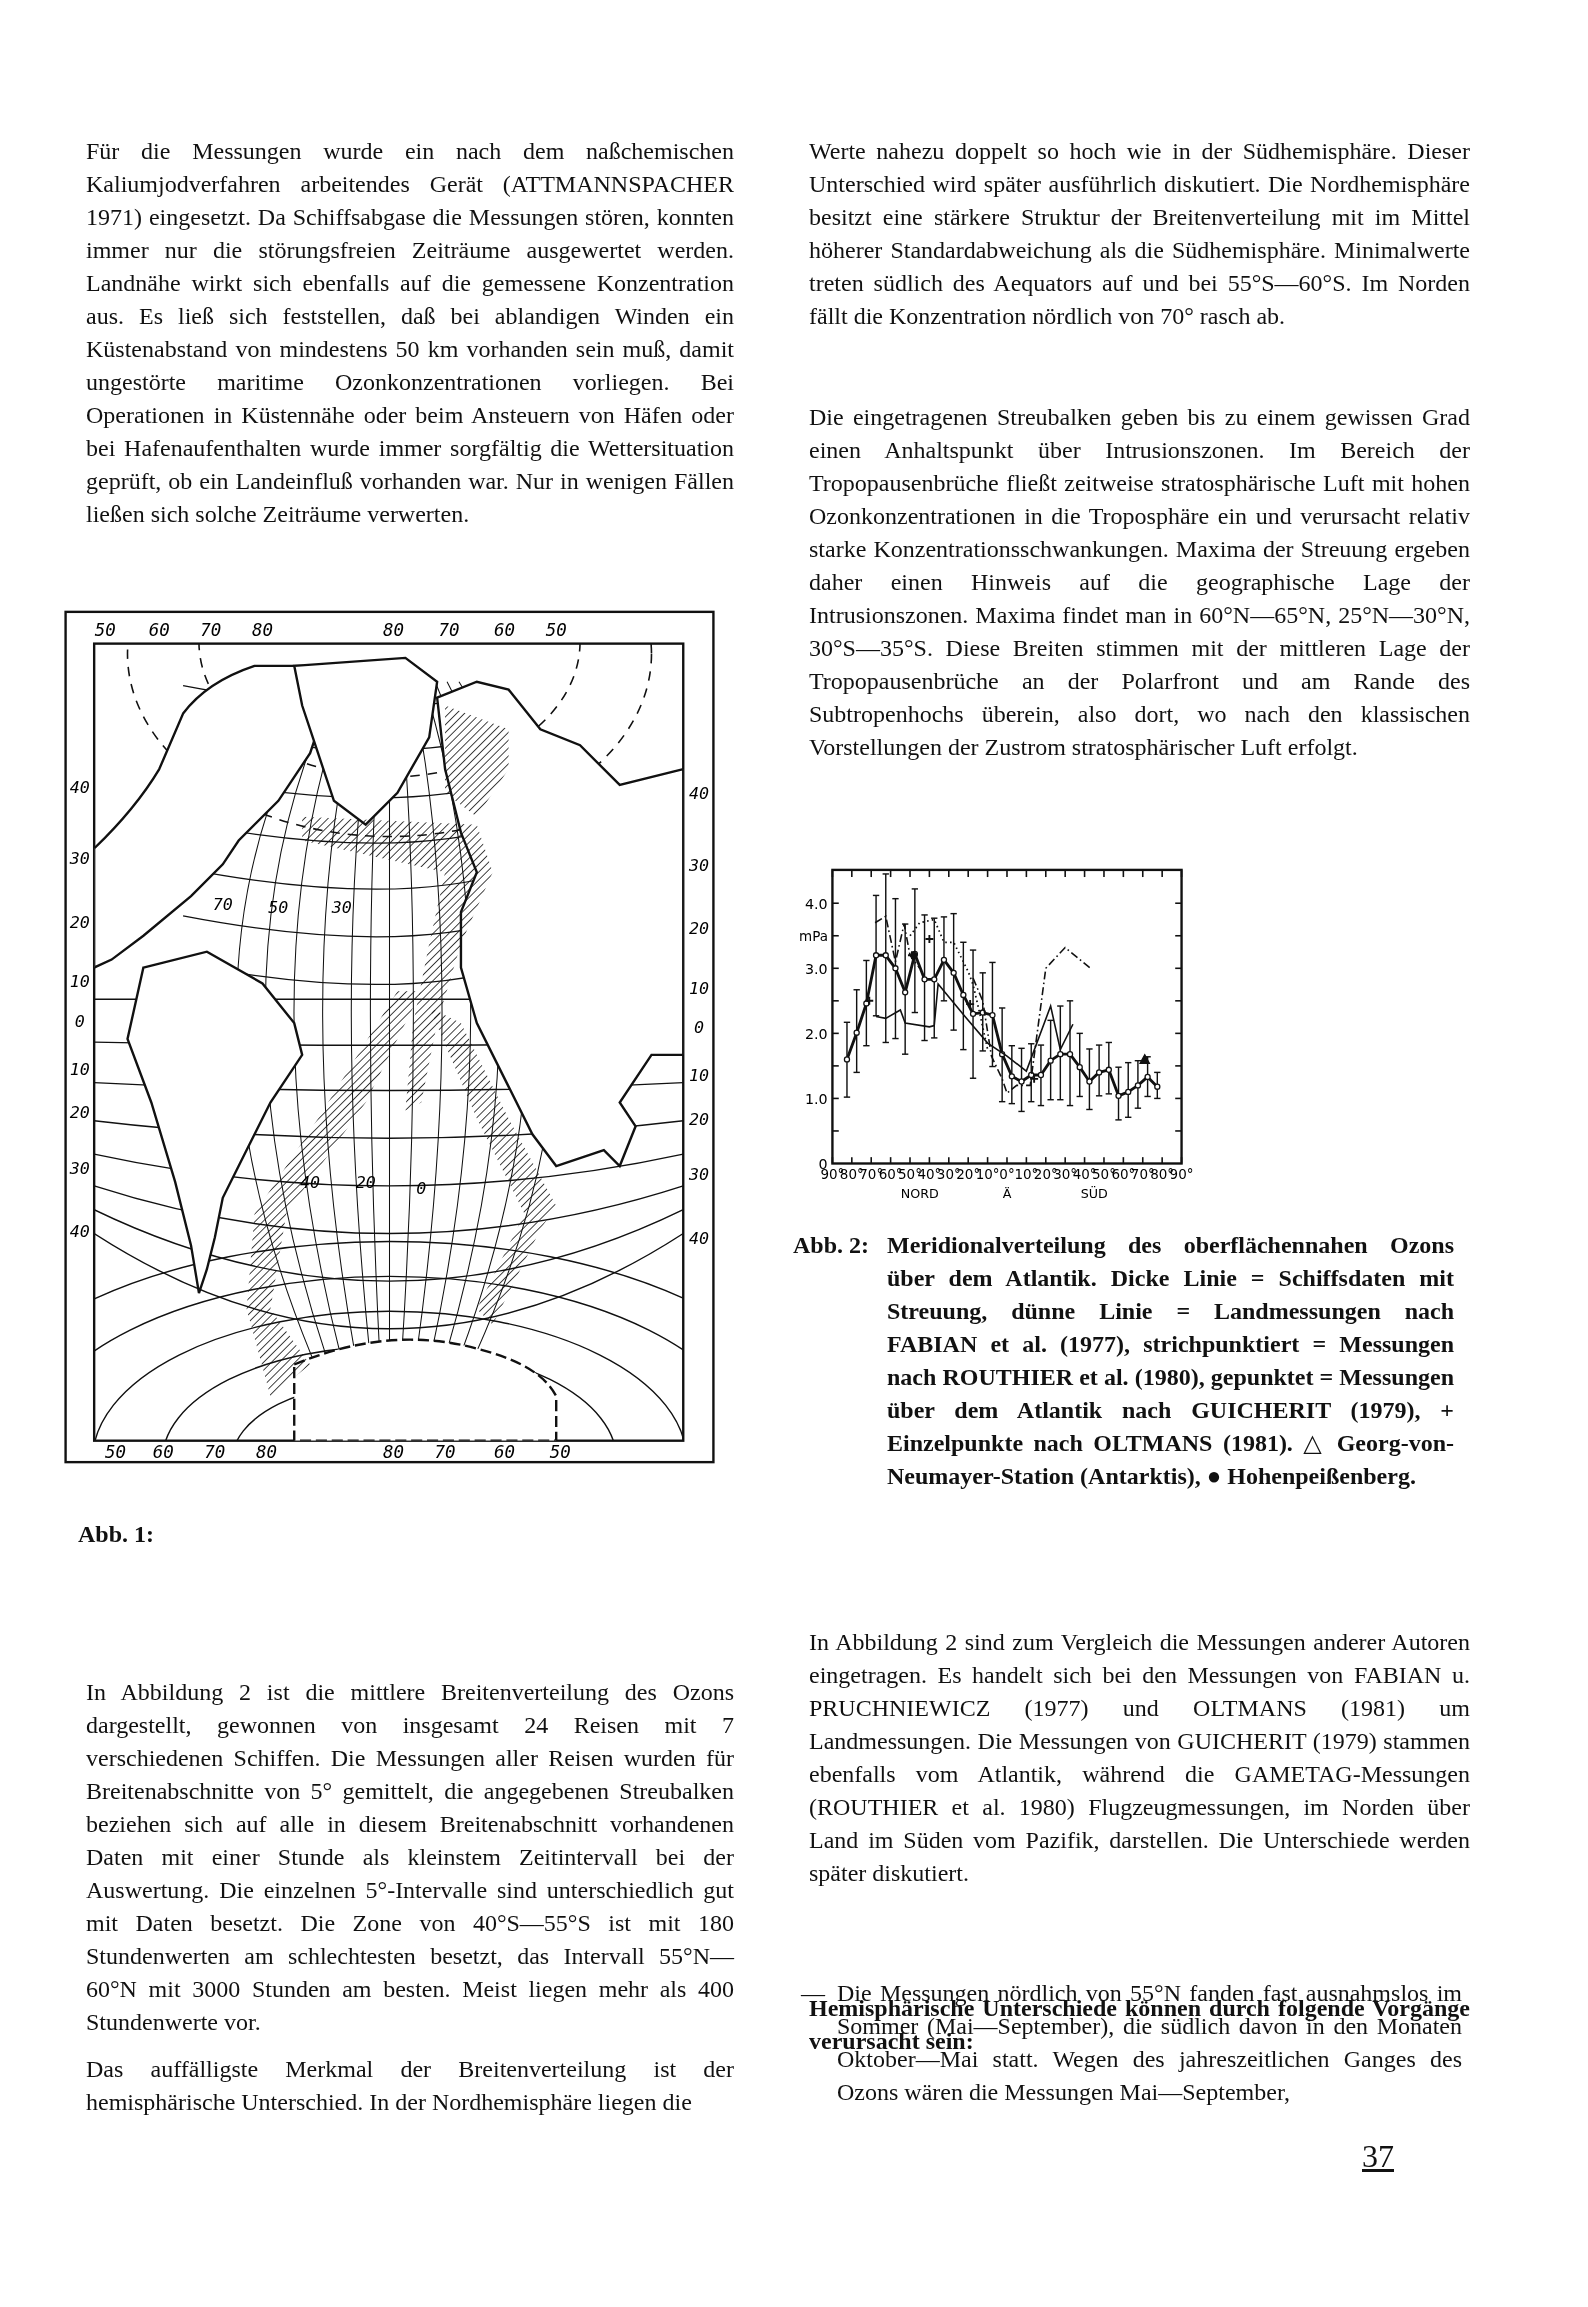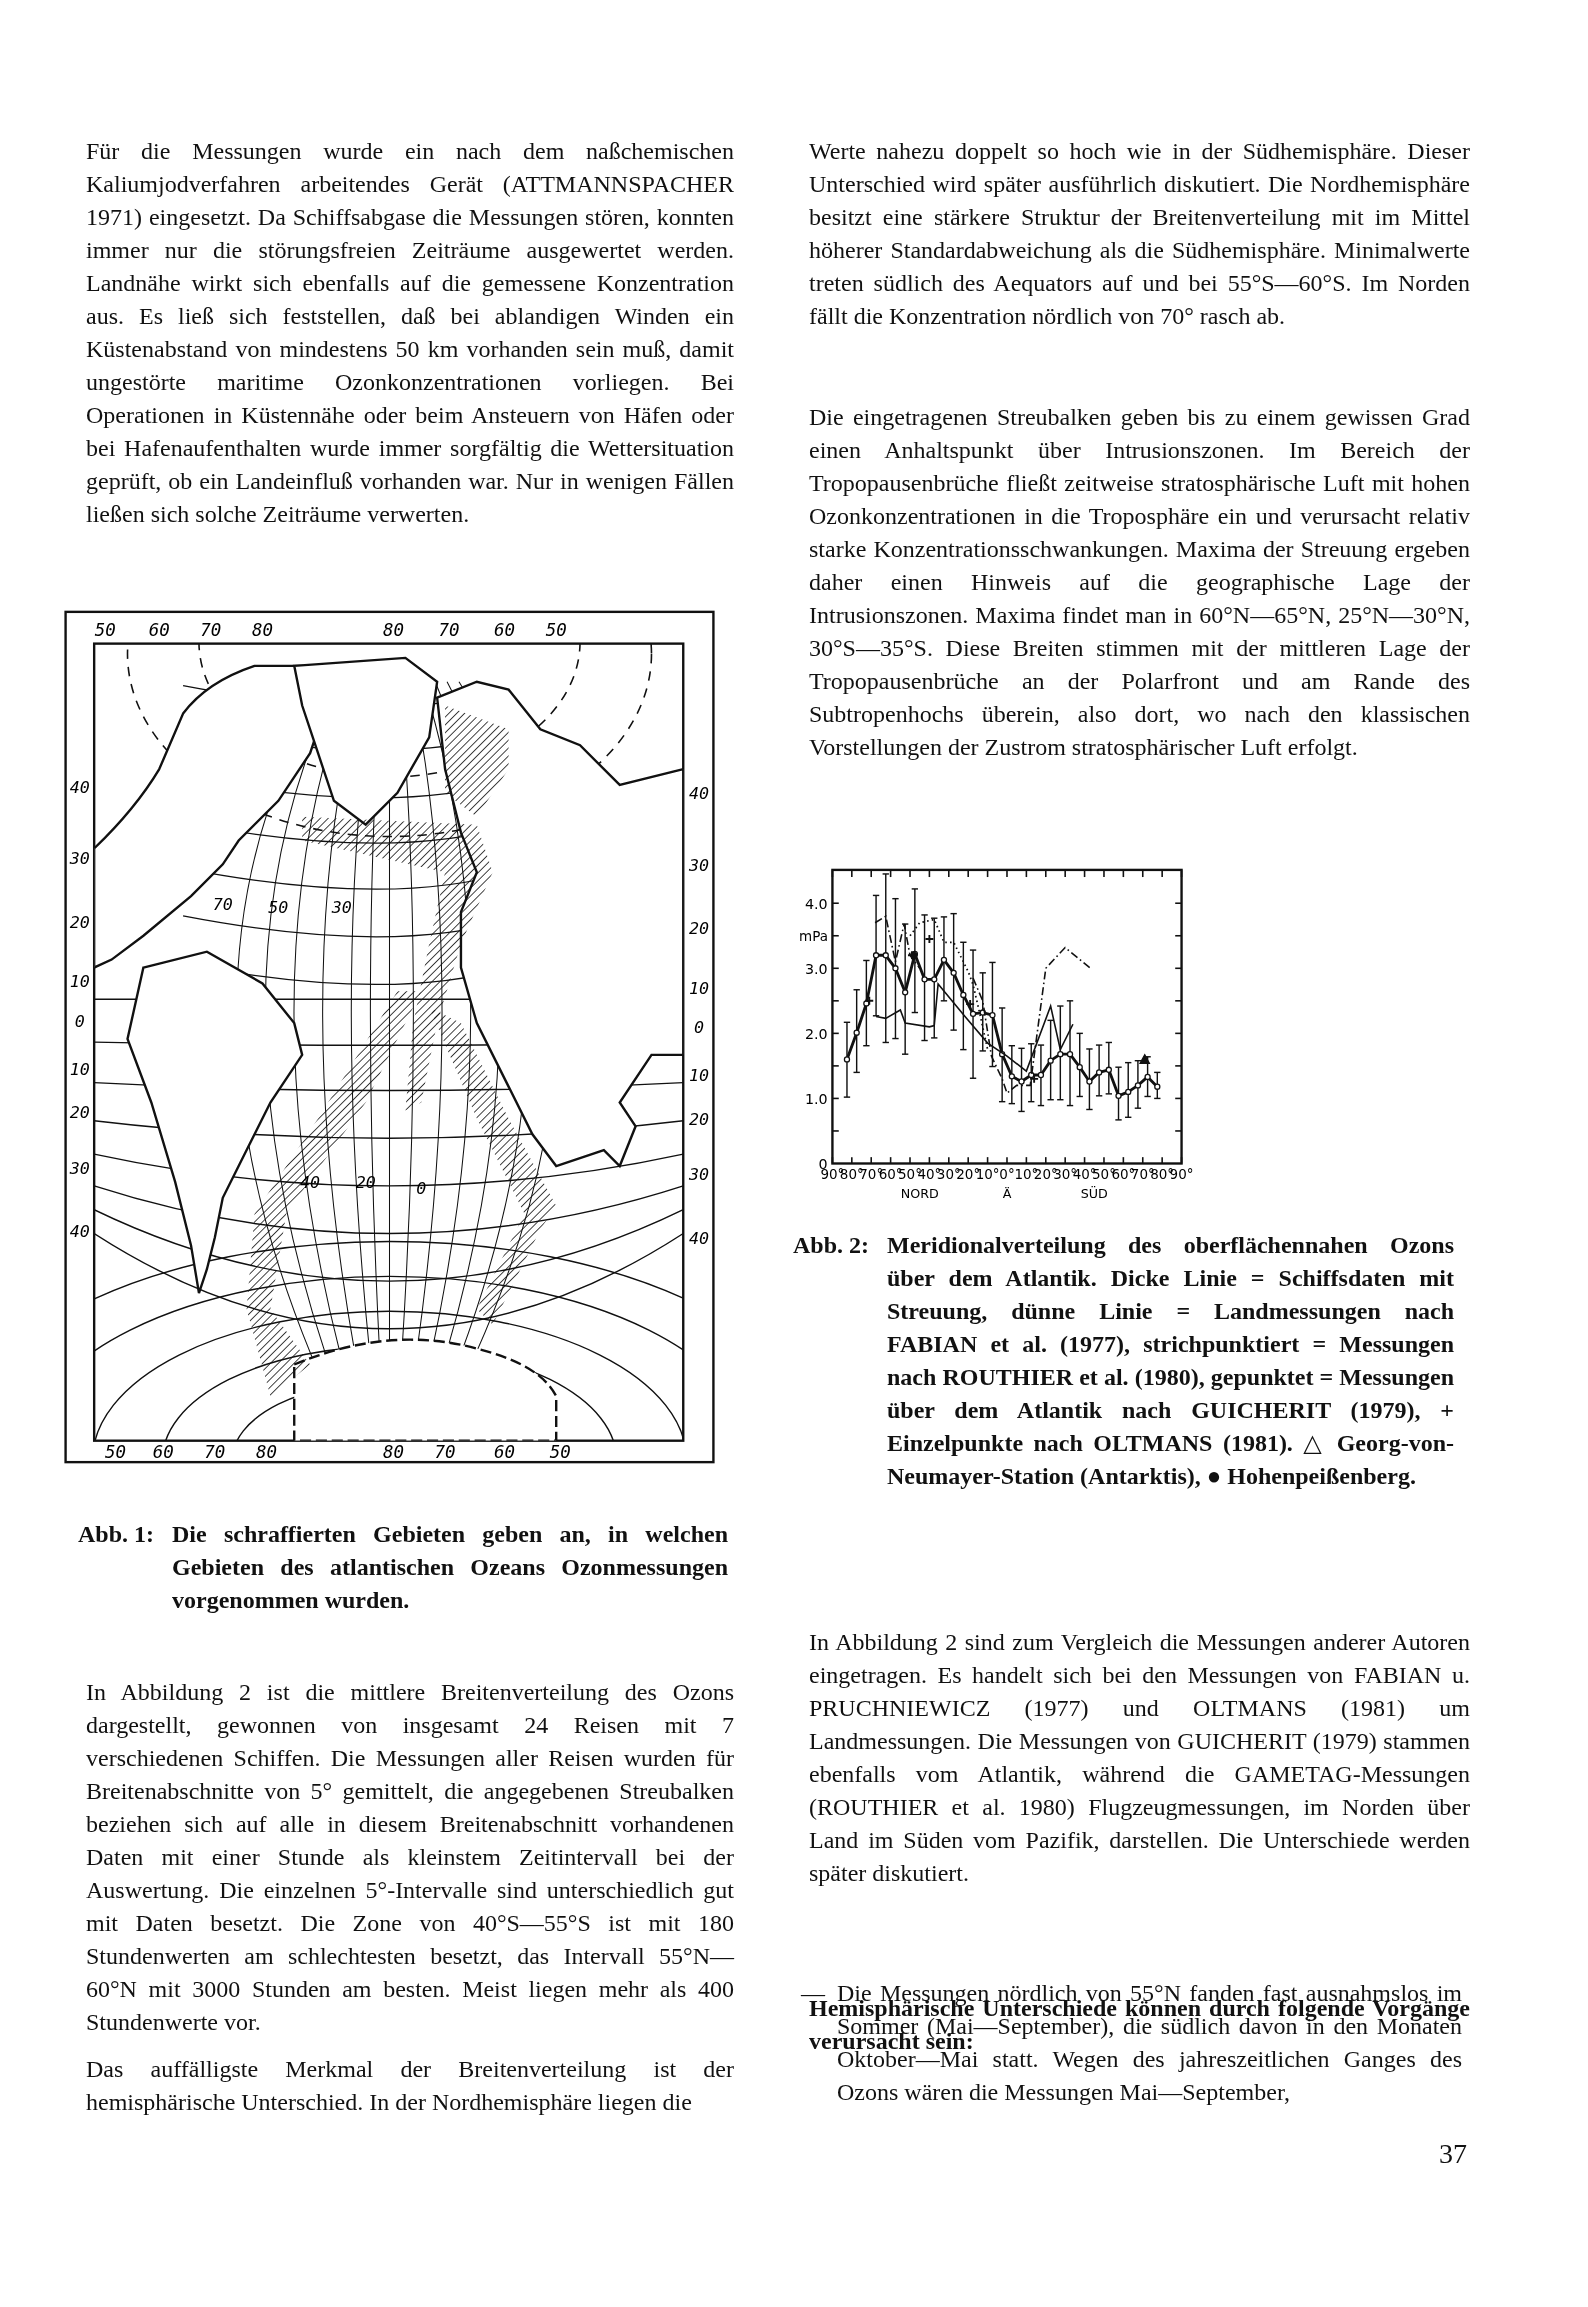--- a/index.html
+++ b/index.html
@@ -9,21 +9,21 @@
   .col p{margin:8px;}
   .left{left:78px;width:648px;}
   .right{left:801px;width:661px;}
   .para{position:absolute;}
   .caption{position:absolute;font-size:24px;line-height:33px;}
   .caption .lab{position:absolute;left:0;top:0;}
   .caption .txt{position:absolute;text-align:justify;}
   .bullet{position:absolute;font-size:24px;line-height:33px;}
   .bullet .dash{position:absolute;left:0;top:0;}
   .bullet .txt{position:absolute;left:36px;text-align:justify;}
-  .pagenum{position:absolute;left:1439px;top:2138px;font-size:28px;}
+  .pagenum{position:absolute;left:1362px;top:2138px;font-size:32px;text-decoration:underline;}
   svg text{font-family:"DejaVu Sans","Liberation Sans",sans-serif;}
   .mapsvg text{font-family:"DejaVu Sans Mono","DejaVu Sans",sans-serif;font-style:italic;}
 </style>
 </head>
 <body>
 
 <div class="col left">
   <p class="para" style="top:127px;width:648px;">Für die Messungen wurde ein nach dem naßchemischen Kaliumjodverfahren arbeitendes Gerät (ATTMANNSPACHER 1971) eingesetzt. Da Schiffsabgase die Messungen stören, konnten immer nur die störungsfreien Zeiträume ausgewertet werden. Landnähe wirkt sich ebenfalls auf die gemessene Konzentration aus. Es ließ sich feststellen, daß bei ablandigen Winden ein Küstenabstand von mindestens 50 km vorhanden sein muß, damit ungestörte maritime Ozonkonzentrationen vorliegen. Bei Operationen in Küstennähe oder beim Ansteuern von Häfen oder bei Hafenaufenthalten wurde immer sorgfältig die Wettersituation geprüft, ob ein Landeinfluß vorhanden war. Nur in wenigen Fällen ließen sich solche Zeiträume verwerten.</p>
   <p class="para" style="top:1668px;width:648px;">In Abbildung 2 ist die mittlere Breitenverteilung des Ozons dargestellt, gewonnen von insgesamt 24 Reisen mit 7 verschiedenen Schiffen. Die Messungen aller Reisen wurden für Breitenabschnitte von 5° gemittelt, die angegebenen Streubalken beziehen sich auf alle in diesem Breitenabschnitt vorhandenen Daten mit einer Stunde als kleinstem Zeitintervall bei der Auswertung. Die einzelnen 5°-Intervalle sind unterschiedlich gut mit Daten besetzt. Die Zone von 40°S—55°S ist mit 180 Stundenwerten am schlechtesten besetzt, das Intervall 55°N—60°N mit 3000 Stunden am besten. Meist liegen mehr als 400 Stundenwerte vor.</p>
   <p class="para" style="top:2045px;width:648px;">Das auffälligste Merkmal der Breitenverteilung ist der hemisphärische Unterschied. In der Nordhemisphäre liegen die</p>
@@ -127,21 +127,20 @@
         <text x="350" y="381" font-size="21" text-anchor="middle">30</text>
         <text x="310" y="728" font-size="21" text-anchor="middle">40</text>
         <text x="380" y="728" font-size="21" text-anchor="middle">20</text>
         <text x="450" y="735" font-size="21" text-anchor="middle">0</text>
       </g>
   </svg>
 </div>
 
 <div class="caption" style="left:78px;top:1518px;width:648px;height:103px;font-weight:bold;">
   <span class="lab">Abb. 1:</span>
-  <span class="txt" style="left:94px;top:0;width:556px;">Die schraffierten Gebieten geben an, in welchen Gebieten des atlantischen Ozeans Ozonmessungen vorgenommen wurden.</span>
 </div>
 
 <div class="col right">
   <p class="para" style="top:127px;width:661px;">Werte nahezu doppelt so hoch wie in der Südhemisphäre. Dieser Unterschied wird später ausführlich diskutiert. Die Nordhemisphäre besitzt eine stärkere Struktur der Breitenverteilung mit im Mittel höherer Standardabweichung als die Südhemisphäre. Minimalwerte treten südlich des Aequators auf und bei 55°S—60°S. Im Norden fällt die Konzentration nördlich von 70° rasch ab.</p>
   <p class="para" style="top:393px;width:661px;">Die eingetragenen Streubalken geben bis zu einem gewissen Grad einen Anhaltspunkt über Intrusionszonen. Im Bereich der Tropopausenbrüche fließt zeitweise stratosphärische Luft mit hohen Ozonkonzentrationen in die Troposphäre ein und verursacht relativ starke Konzentrationsschwankungen. Maxima der Streuung ergeben daher einen Hinweis auf die geographische Lage der Intrusionszonen. Maxima findet man in 60°N—65°N, 25°N—30°N, 30°S—35°S. Diese Breiten stimmen mit der mittleren Lage der Tropopausenbrüche an der Polarfront und am Rande des Subtropenhochs überein, also dort, wo nach den klassischen Vorstellungen der Zustrom stratosphärischer Luft erfolgt.</p>
   <p class="para" style="top:1618px;width:661px;">In Abbildung 2 sind zum Vergleich die Messungen anderer Autoren eingetragen. Es handelt sich bei den Messungen von FABIAN u. PRUCHNIEWICZ (1977) und OLTMANS (1981) um Landmessungen. Die Messungen von GUICHERIT (1979) stammen ebenfalls vom Atlantik, während die GAMETAG-Messungen (ROUTHIER et al. 1980) Flugzeugmessungen, im Norden über Land im Süden vom Pazifik, darstellen. Die Unterschiede werden später diskutiert.</p>
   <p class="para" style="top:1984px;width:661px;font-weight:bold;">Hemisphärische Unterschiede können durch folgende Vorgänge verursacht sein:</p>
 </div>
 
 <div class="bullet" style="left:801px;top:1977px;width:661px;">

